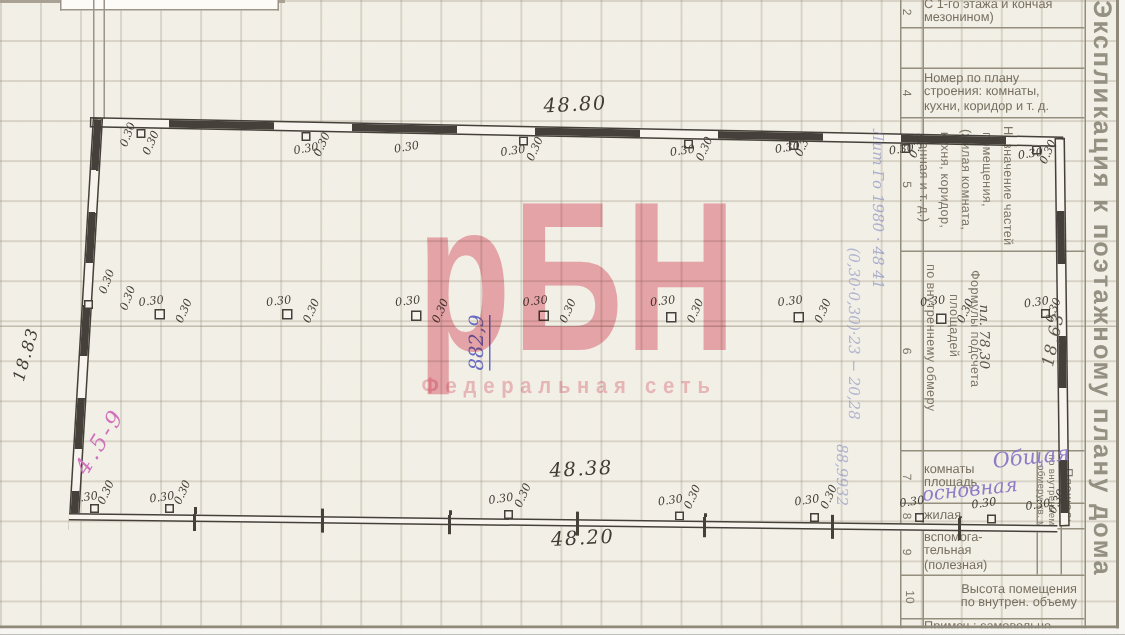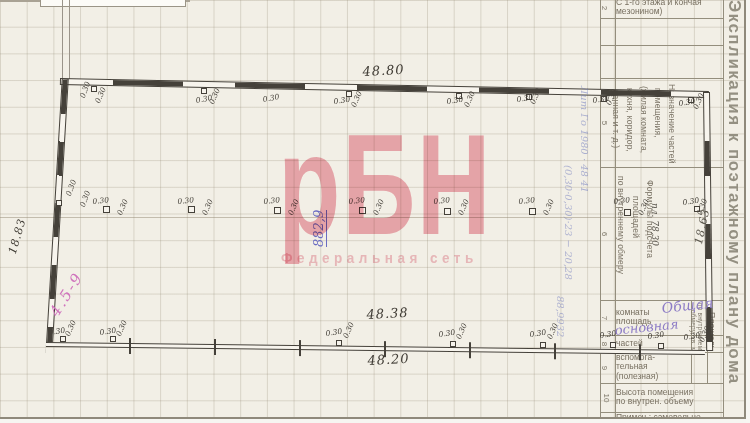--- a/index.html
+++ b/index.html
@@ -89,44 +89,50 @@
       <div class="hline" style="top: 352px;"></div>
       <div class="hline" style="top: 383px;"></div>
       <div class="hline" style="top: 412px;"></div>
     </div>
   <div class="layer">
       <div class="trow" style="top: -3px; height: 21px;">
     <span class="tnum">2</span>
     <span class="tlabel">С 1-го этажа и кончая
 мезонином)</span>
   </div>
+      <div class="trow" style="top: 45px; height: 33px;">
+    <span class="tnum">4</span>
+    <span class="tlabel">Номер по плану
+строения: комнаты,
+кухни, коридор и т. д.</span>
+  </div>
       <div class="trow" style="top: 78px; height: 89px;">
     <span class="tnum">5</span>
     <span class="tlabel"></span>
   </div>
       <div class="trow" style="top: 167px; height: 133px;">
     <span class="tnum">6</span>
     <span class="tlabel"></span>
   </div>
       <div class="trow" style="top: 300px; height: 35px;">
     <span class="tnum">7</span>
     <span class="tlabel">комнаты
 площадь</span>
   </div>
       <div class="trow" style="top: 335px; height: 17px;">
     <span class="tnum">8</span>
-    <span class="tlabel">частей</span>
+    <span class="tlabel">жилая</span>
   </div>
       <div class="trow" style="top: 352px; height: 31px;">
     <span class="tnum">9</span>
     <span class="tlabel">вспомога-
 тельная
 (полезная)</span>
   </div>
-      <div class="trow" style="top: 383px; height: 29px;">
+      <div class="trow" style="top: 383px; height: 29px; text-align: right;">
     <span class="tnum">10</span>
     <span class="tlabel">Высота помещения
 по внутрен. объему</span>
   </div>
       <div class="trow" style="top: 412px; height: 11px;">
     <span class="tnum"></span>
     <span class="tlabel">Примеч.: самовольно</span>
   </div>
     </div>
   <div class="layer">

